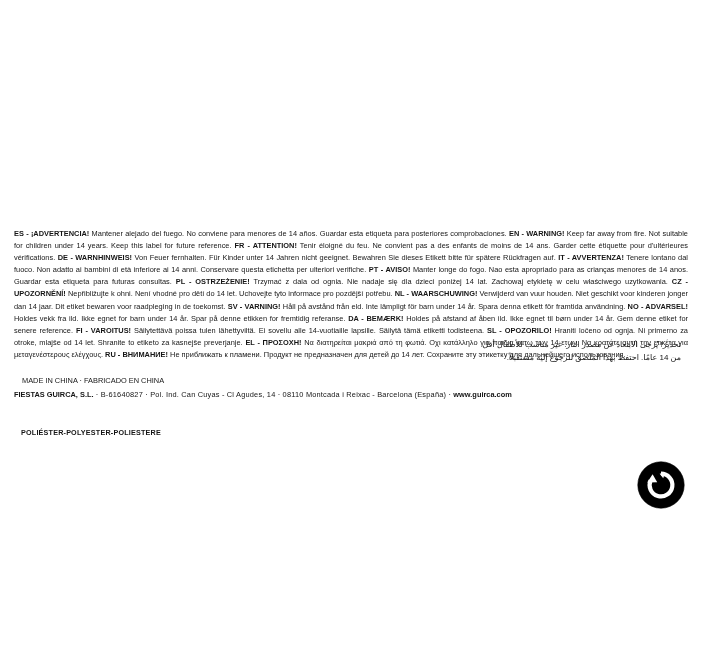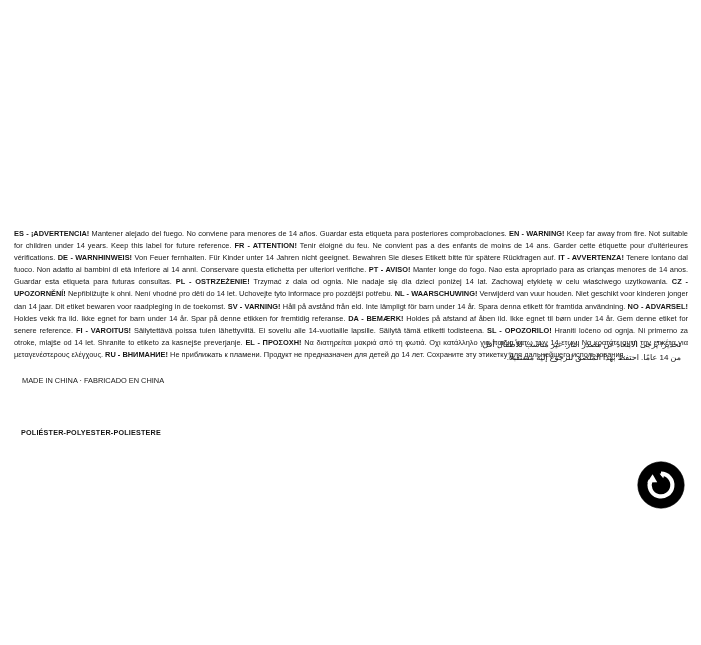--- a/index.html
+++ b/index.html
@@ -102,20 +102,23 @@
 
   <div class="warning-block" id="warning-block"><b>ES - ¡ADVERTENCIA!</b><span> Mantener alejado del fuego. No conviene para menores de 14 años. Guardar esta etiqueta para posteriores comprobaciones. </span><b>EN - WARNING!</b><span> Keep far away from fire. Not suitable for children under 14 years. Keep this label for future reference. </span><b>FR - ATTENTION!</b><span> Tenir éloigné du feu. Ne convient pas a des enfants de moins de 14 ans. Garder cette étiquette pour d'ultérieures vérifications. </span><b>DE - WARNHINWEIS!</b><span> Von Feuer fernhalten. Für Kinder unter 14 Jahren nicht geeignet. Bewahren Sie dieses Etikett bitte für spätere Rückfragen auf. </span><b>IT - AVVERTENZA!</b><span> Tenere lontano dal fuoco. Non adatto ai bambini di età inferiore ai 14 anni. Conservare questa etichetta per ulteriori verifiche. </span><b>PT - AVISO!</b><span> Manter longe do fogo. Nao esta apropriado para as crianças menores de 14 anos. Guardar esta etiqueta para futuras consultas. </span><b>PL - OSTRZEŻENIE!</b><span> Trzymać z dala od ognia. Nie nadaje się dla dzieci poniżej 14 lat. Zachowaj etykietę w celu właściwego uzytkowania. </span><b>CZ - UPOZORNĚNÍ!</b><span> Nepřibližujte k ohni. Není vhodné pro dětí do 14 let. Uchovejte tyto informace pro pozdější potřebu. </span><b>NL - WAARSCHUWING!</b><span> Verwijderd van vuur houden. Niet geschikt voor kinderen jonger dan 14 jaar. Dit etiket bewaren voor raadpleging in de toekomst. </span><b>SV - VARNING!</b><span> Håll på avstånd från eld. Inte lämpligt för barn under 14 år. Spara denna etikett för framtida användning. </span><b>NO - ADVARSEL!</b><span> Holdes vekk fra ild. Ikke egnet for barn under 14 år. Spar på denne etikken for fremtidig referanse. </span><b>DA - BEMÆRK!</b><span> Holdes på afstand af åben ild. Ikke egnet til børn under 14 år. Gem denne etiket for senere reference. </span><b>FI - VAROITUS!</b><span> Säilytettävä poissa tulen lähettyviltä. Ei sovellu alle 14-vuotiaille lapsille. Säilytä tämä etiketti todisteena. </span><b>SL - OPOZORILO!</b><span> Hraniti ločeno od ognja. Ni primerno za otroke, mlajše od 14 let. Shranite to etiketo za kasnejše preverjanje. </span><b>EL - ΠΡΟΣΟΧΗ!</b><span> Να διατηρείται μακριά από τη φωτιά. Οχι κατάλληλο για παιδια κατω των 14 ετων. Να κρατάτε αυτή την ετικέτα για μεταγενέστερους ελέγχους. </span><b>RU - ВНИМАНИЕ!</b><span> Не приближать к пламени. Продукт не предназначен для детей до 14 лет. Сохраните эту этикетку для дальнейшего использования.</span></div>
 
   <div class="arabic-line" id="arabic-block">
       <div>تحذير! يُرجى الابتعاد عن مصدر النار. غير مناسب للأطفال أقل</div>
       <div>من 14 عامًا. احتفظ بهذا الملصق للرجوع إليه مستقبلاً.</div>
     </div>
 
   <div class="made-in">MADE IN CHINA · FABRICADO EN CHINA</div>
 
+  <div class="company-line">
+    <b>FIESTAS GUIRCA, S.L.</b><span class="sep"> · B-61640827 · Pol. Ind. Can Cuyas - Cl Agudes, 14 · 08110 Montcada i Reixac - Barcelona (España) · </span><b>www.guirca.com</b>
+  </div>
 
   <div class="material-line">POLIÉSTER-POLYESTER-POLIESTERE</div>
 
   <div class="recycle-badge">
     <svg width="48" height="48" viewBox="0 0 48 48" xmlns="http://www.w3.org/2000/svg">
       <circle cx="24" cy="24" r="23.2" fill="#000000"></circle>
       <path d="M24 10.5 L24 16.8 L19.2 13.6 Z" fill="#ffffff" transform="rotate(18 24 24)"></path>
       <path d="M24 12.6
                A11.4 11.4 0 1 1 13.6 19.3" fill="none" stroke="#ffffff" stroke-width="4.2" stroke-linecap="butt"></path>
       <path d="M15.6 13.2 L10.2 21.6 L20.2 21.2 Z" fill="#ffffff"></path>

